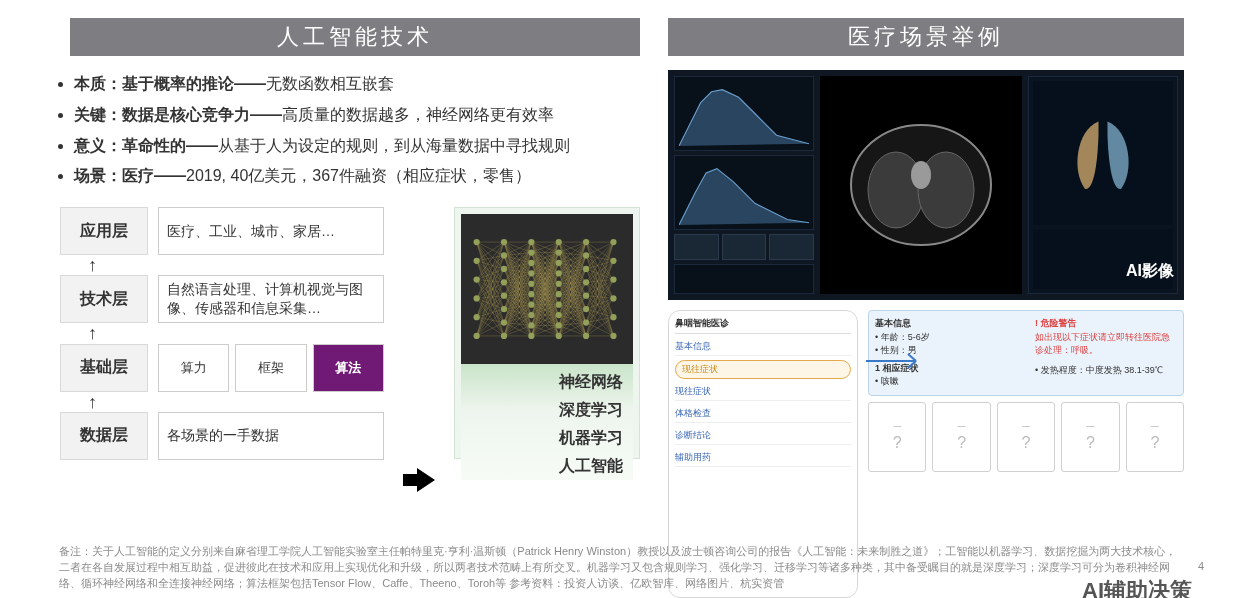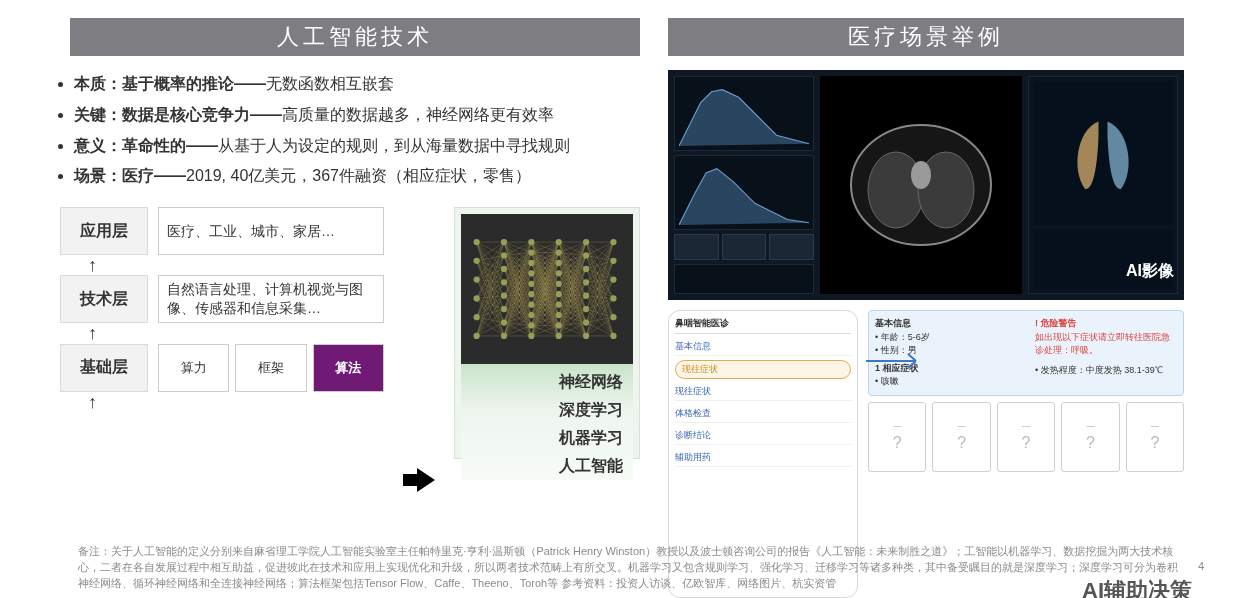--- a/index.html
+++ b/index.html
@@ -169,21 +169,21 @@
   }
   .rb-top-box{background:#eaf3fb;border:1px solid #bcd4ea;border-radius:4px;padding:6px;font-size:9px;display:flex;gap:18px;}
   .rb-top-box .col{flex:1;}
   .rb-top-box .col div{line-height:1.5;}
   .rb-top-box .red{color:#d44;}
   .rb-cards{display:flex;gap:6px;}
   .rb-cards .card{flex:1;border:1px solid #d0d0d0;height:70px;border-radius:3px;background:#fff;font-size:8px;padding:4px;color:#999;display:flex;flex-direction:column;align-items:center;justify-content:center;gap:4px;}
   .rb-cards .card .q{font-size:16px;color:#bbb;}
   .ai-dec-label{position:absolute;right:-8px;bottom:-8px;font-size:22px;font-weight:600;color:#555;}
   .footnote {
-    position:absolute; left:78px; right:60px; bottom:6px;
+    position:absolute; left:59px; right:60px; bottom:6px;
     font-size:11px; color:#8b8b8b; line-height:1.45;
   }
   .pg-no{position:absolute;right:40px;bottom:26px;font-size:11px;color:#8b8b8b;}
   .blue-arrow{
     position:absolute; left:196px; top:36px; width:64px; height:30px;
   }
 </style>
 </head>
 <body>
 
@@ -217,20 +217,24 @@
           <div class="arrow-up">↑</div>
           <div class="layer-row">
             <div class="layer-label" style="font-weight:700">基础层</div>
             <div class="layer-split">
               <div style="flex:1">算力</div>
               <div style="flex:1">框架</div>
               <div class="alg" style="flex:1">算法</div>
             </div>
           </div>
           <div class="arrow-up">↑</div>
+          <div class="layer-row">
+            <div class="layer-label">数据层</div>
+            <div class="layer-body">各场景的一手数据</div>
+          </div>
         </div>
 
         <div class="big-arrow">
           <div class="big-arrow-bar"></div>
             <div class="big-arrow-inner"></div>
         </div>
 
         <div class="nn-wrap">
           <div class="nn-img">
             <svg viewBox="0 0 220 140" width="100%" height="100%" preserveAspectRatio="xMidYMid meet">

